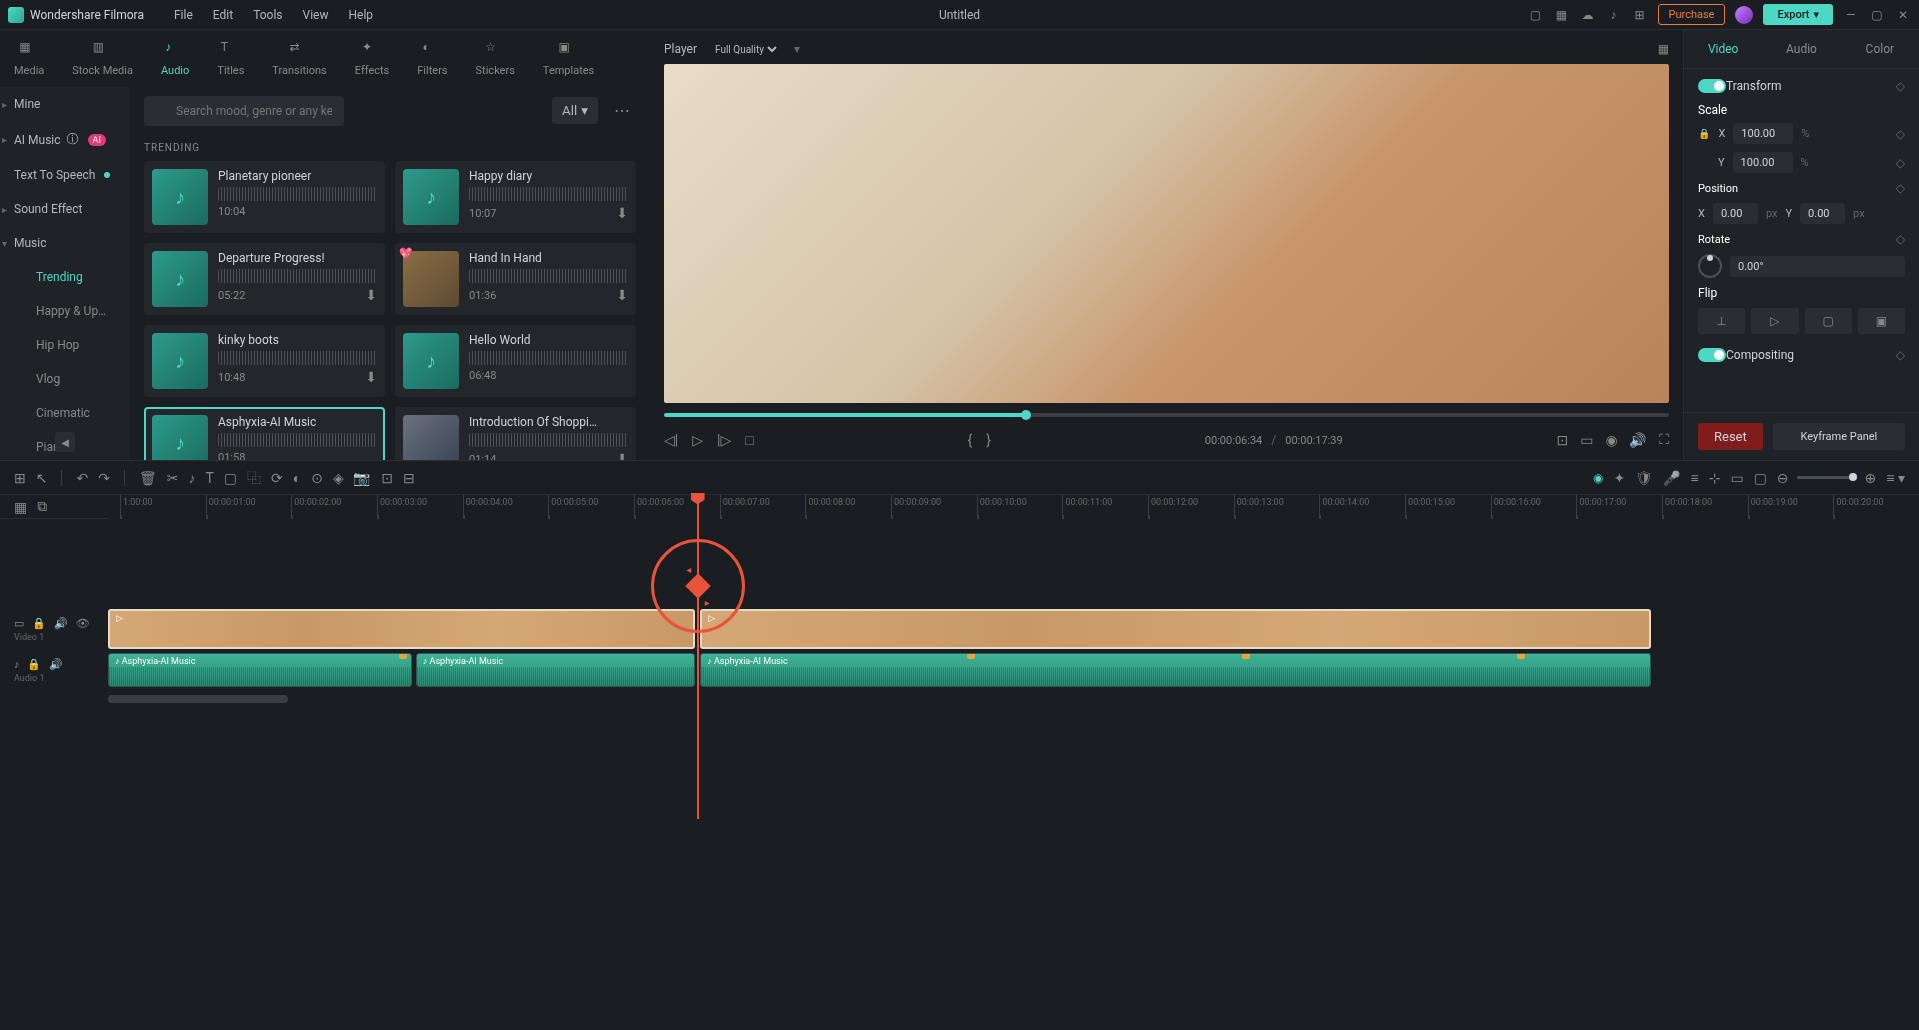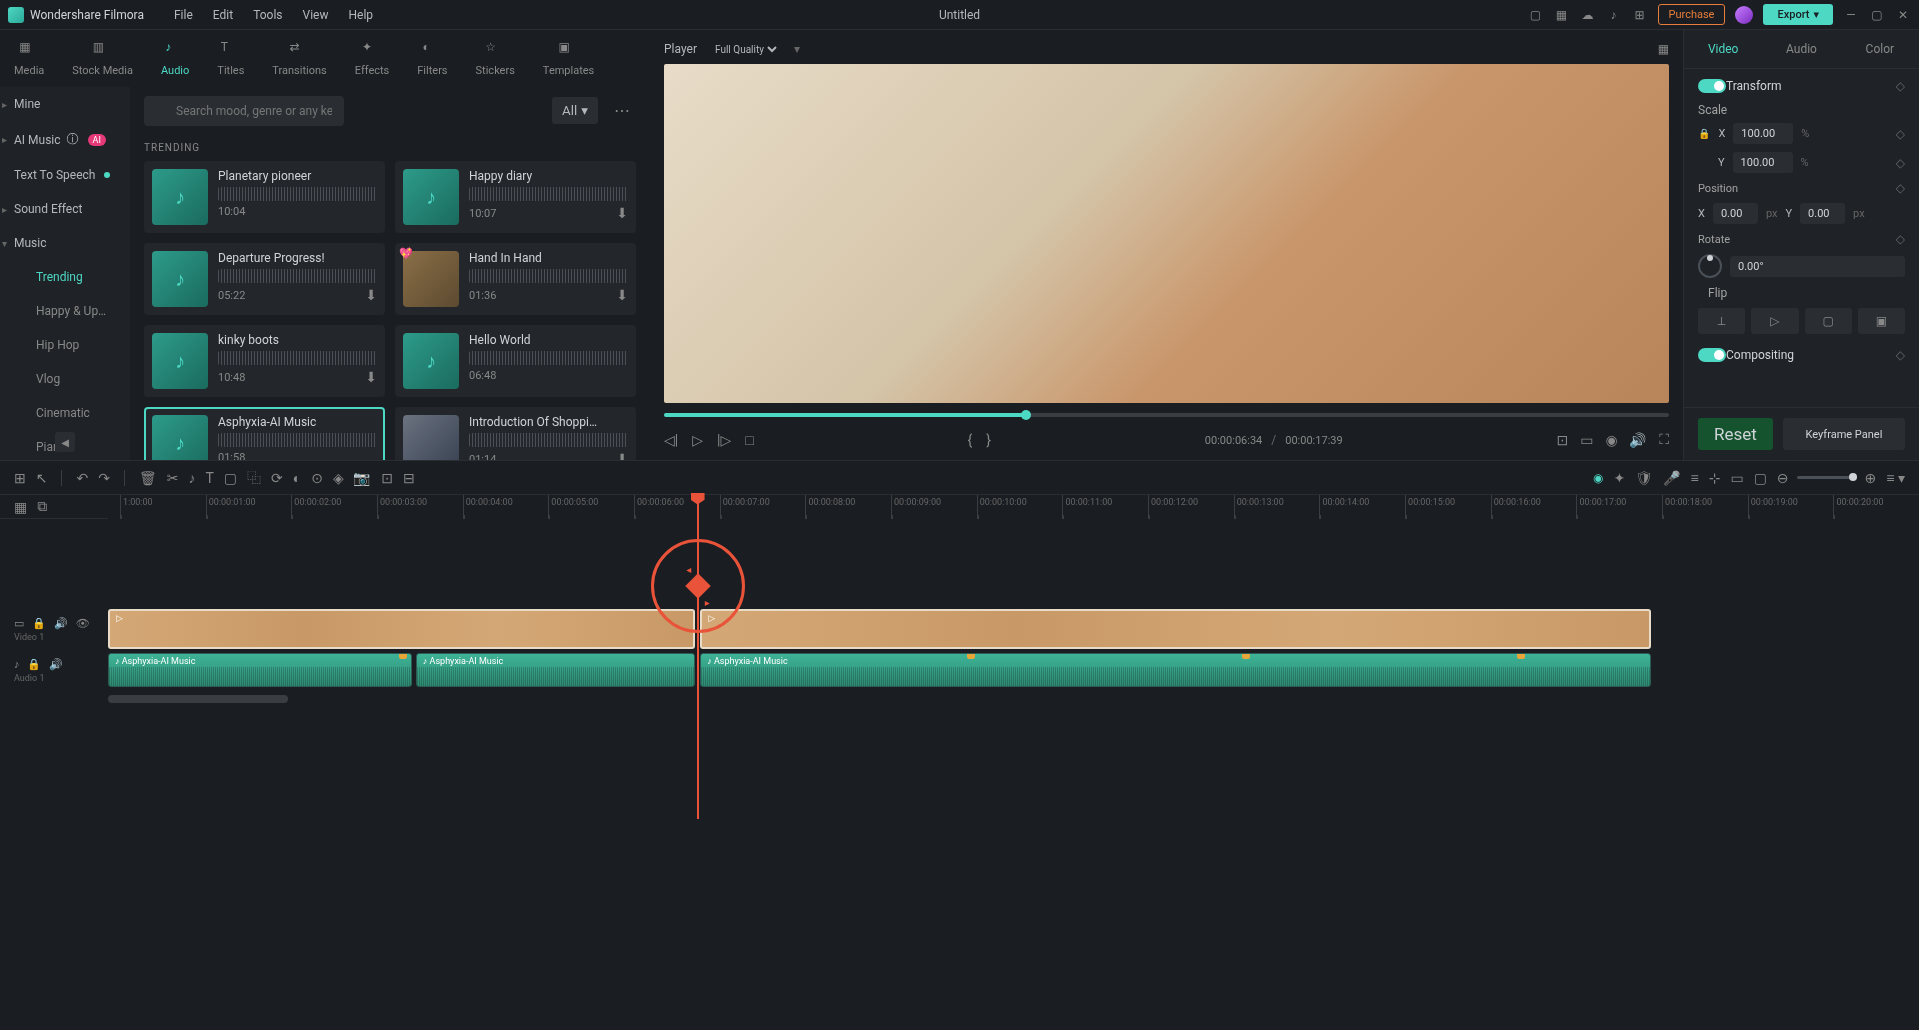--- a/index.html
+++ b/index.html
@@ -76,29 +76,29 @@
 .props-subtab{padding:5px 12px;border-radius:12px;font-size:11px;cursor:pointer;color:#888}
 .props-subtab.active{background:#4dd8c4;color:#1a1d21}
 .props-body{flex:1;overflow-y:auto;padding:10px 14px}
 .prop-section{margin-bottom:14px}
 .prop-header{display:flex;align-items:center;margin-bottom:10px}
 .toggle{width:28px;height:14px;background:#4dd8c4;border-radius:8px;position:relative;cursor:pointer}
 .toggle::after{content:"";position:absolute;width:10px;height:10px;background:#fff;border-radius:50%;top:2px;right:2px}
 .prop-title{font-size:12px;color:#d0d4d8}
 .reset-icon{margin-left:auto;color:#666;font-size:12px}
 .prop-row{display:flex;align-items:center;gap:8px;margin-bottom:8px;font-size:11px}
-.prop-label{width:50px;color:#a3a3a3}
+.prop-label{width:50px;color:#ffffff}
 .prop-input{background:#2a2e33;border:none;color:#d0d4d8;padding:4px 8px;width:60px;border-radius:3px;font-size:11px;text-align:left}
 .prop-unit{color:#666;font-size:11px}
 .flip-buttons{display:flex;gap:6px}
 .flip-btn{flex:1;background:#2a2e33;border:none;color:#888;padding:6px;border-radius:3px;cursor:pointer;font-size:12px}
 .rotate-dial{width:24px;height:24px;border:2px solid #4a5058;border-radius:50%;position:relative}
 .rotate-dial::after{content:"";position:absolute;width:6px;height:6px;background:#d0d4d8;border-radius:50%;top:-1px;left:50%;transform:translateX(-50%)}
 .props-footer{display:flex;padding:10px 14px;gap:10px;border-top:1px solid #2a2e33}
-.btn-reset{background:#14532d;border:none;color:#d0d4d8;padding:6px 16px;border-radius:3px;font-size:17px;cursor:pointer}
+.btn-reset{background:#7f1d1d;border:none;color:#d0d4d8;padding:6px 16px;border-radius:3px;font-size:13px;cursor:pointer}
 .btn-keyframe{flex:1;background:#2a2e33;border:none;color:#d0d4d8;padding:6px 10px;border-radius:3px;font-size:11px;cursor:pointer}
 .timeline-section{background:#1a1d21;border-top:1px solid #2a2e33}
 .tl-toolbar{display:flex;align-items:center;gap:10px;padding:8px 14px;border-bottom:1px solid #2a2e33}
 .tl-tool{color:#888;cursor:pointer;font-size:14px}
 .tl-sep{width:1px;height:16px;background:#3a3e43;margin:0 4px}
 .tl-spacer{flex:1}
 .tl-zoom{display:flex;align-items:center;gap:8px}
 .zoom-slider{width:60px;height:3px;background:#4a5058;border-radius:2px;position:relative}
 .zoom-slider::after{content:"";position:absolute;width:8px;height:8px;background:#d0d4d8;border-radius:50%;top:-3px;right:0}
 .ruler-row{display:flex;align-items:center;height:24px;border-bottom:1px solid #2a2e33}
@@ -418,21 +418,21 @@
           <span class="prop-unit">px</span>
         </div>
         <div class="prop-row" style="justify-content:center">
           <span class="prop-label">Rotate</span>
           <span class="reset-icon">◇</span>
         </div>
         <div class="prop-row">
           <div class="rotate-dial"></div>
           <input class="prop-input" style="flex: 1 1 0%;" value="0.00°">
         </div>
-        <div class="prop-label" style="margin:8px 10px">Flip</div>
+        <div class="prop-label" style="margin:8px 0">Flip</div>
         <div class="flip-buttons">
           <button class="flip-btn">⟂</button>
           <button class="flip-btn">▷</button>
           <button class="flip-btn">▢</button>
           <button class="flip-btn">▣</button>
         </div>
       </div>
       <div class="prop-section">
         <div class="prop-header">
           <div class="toggle"></div>

